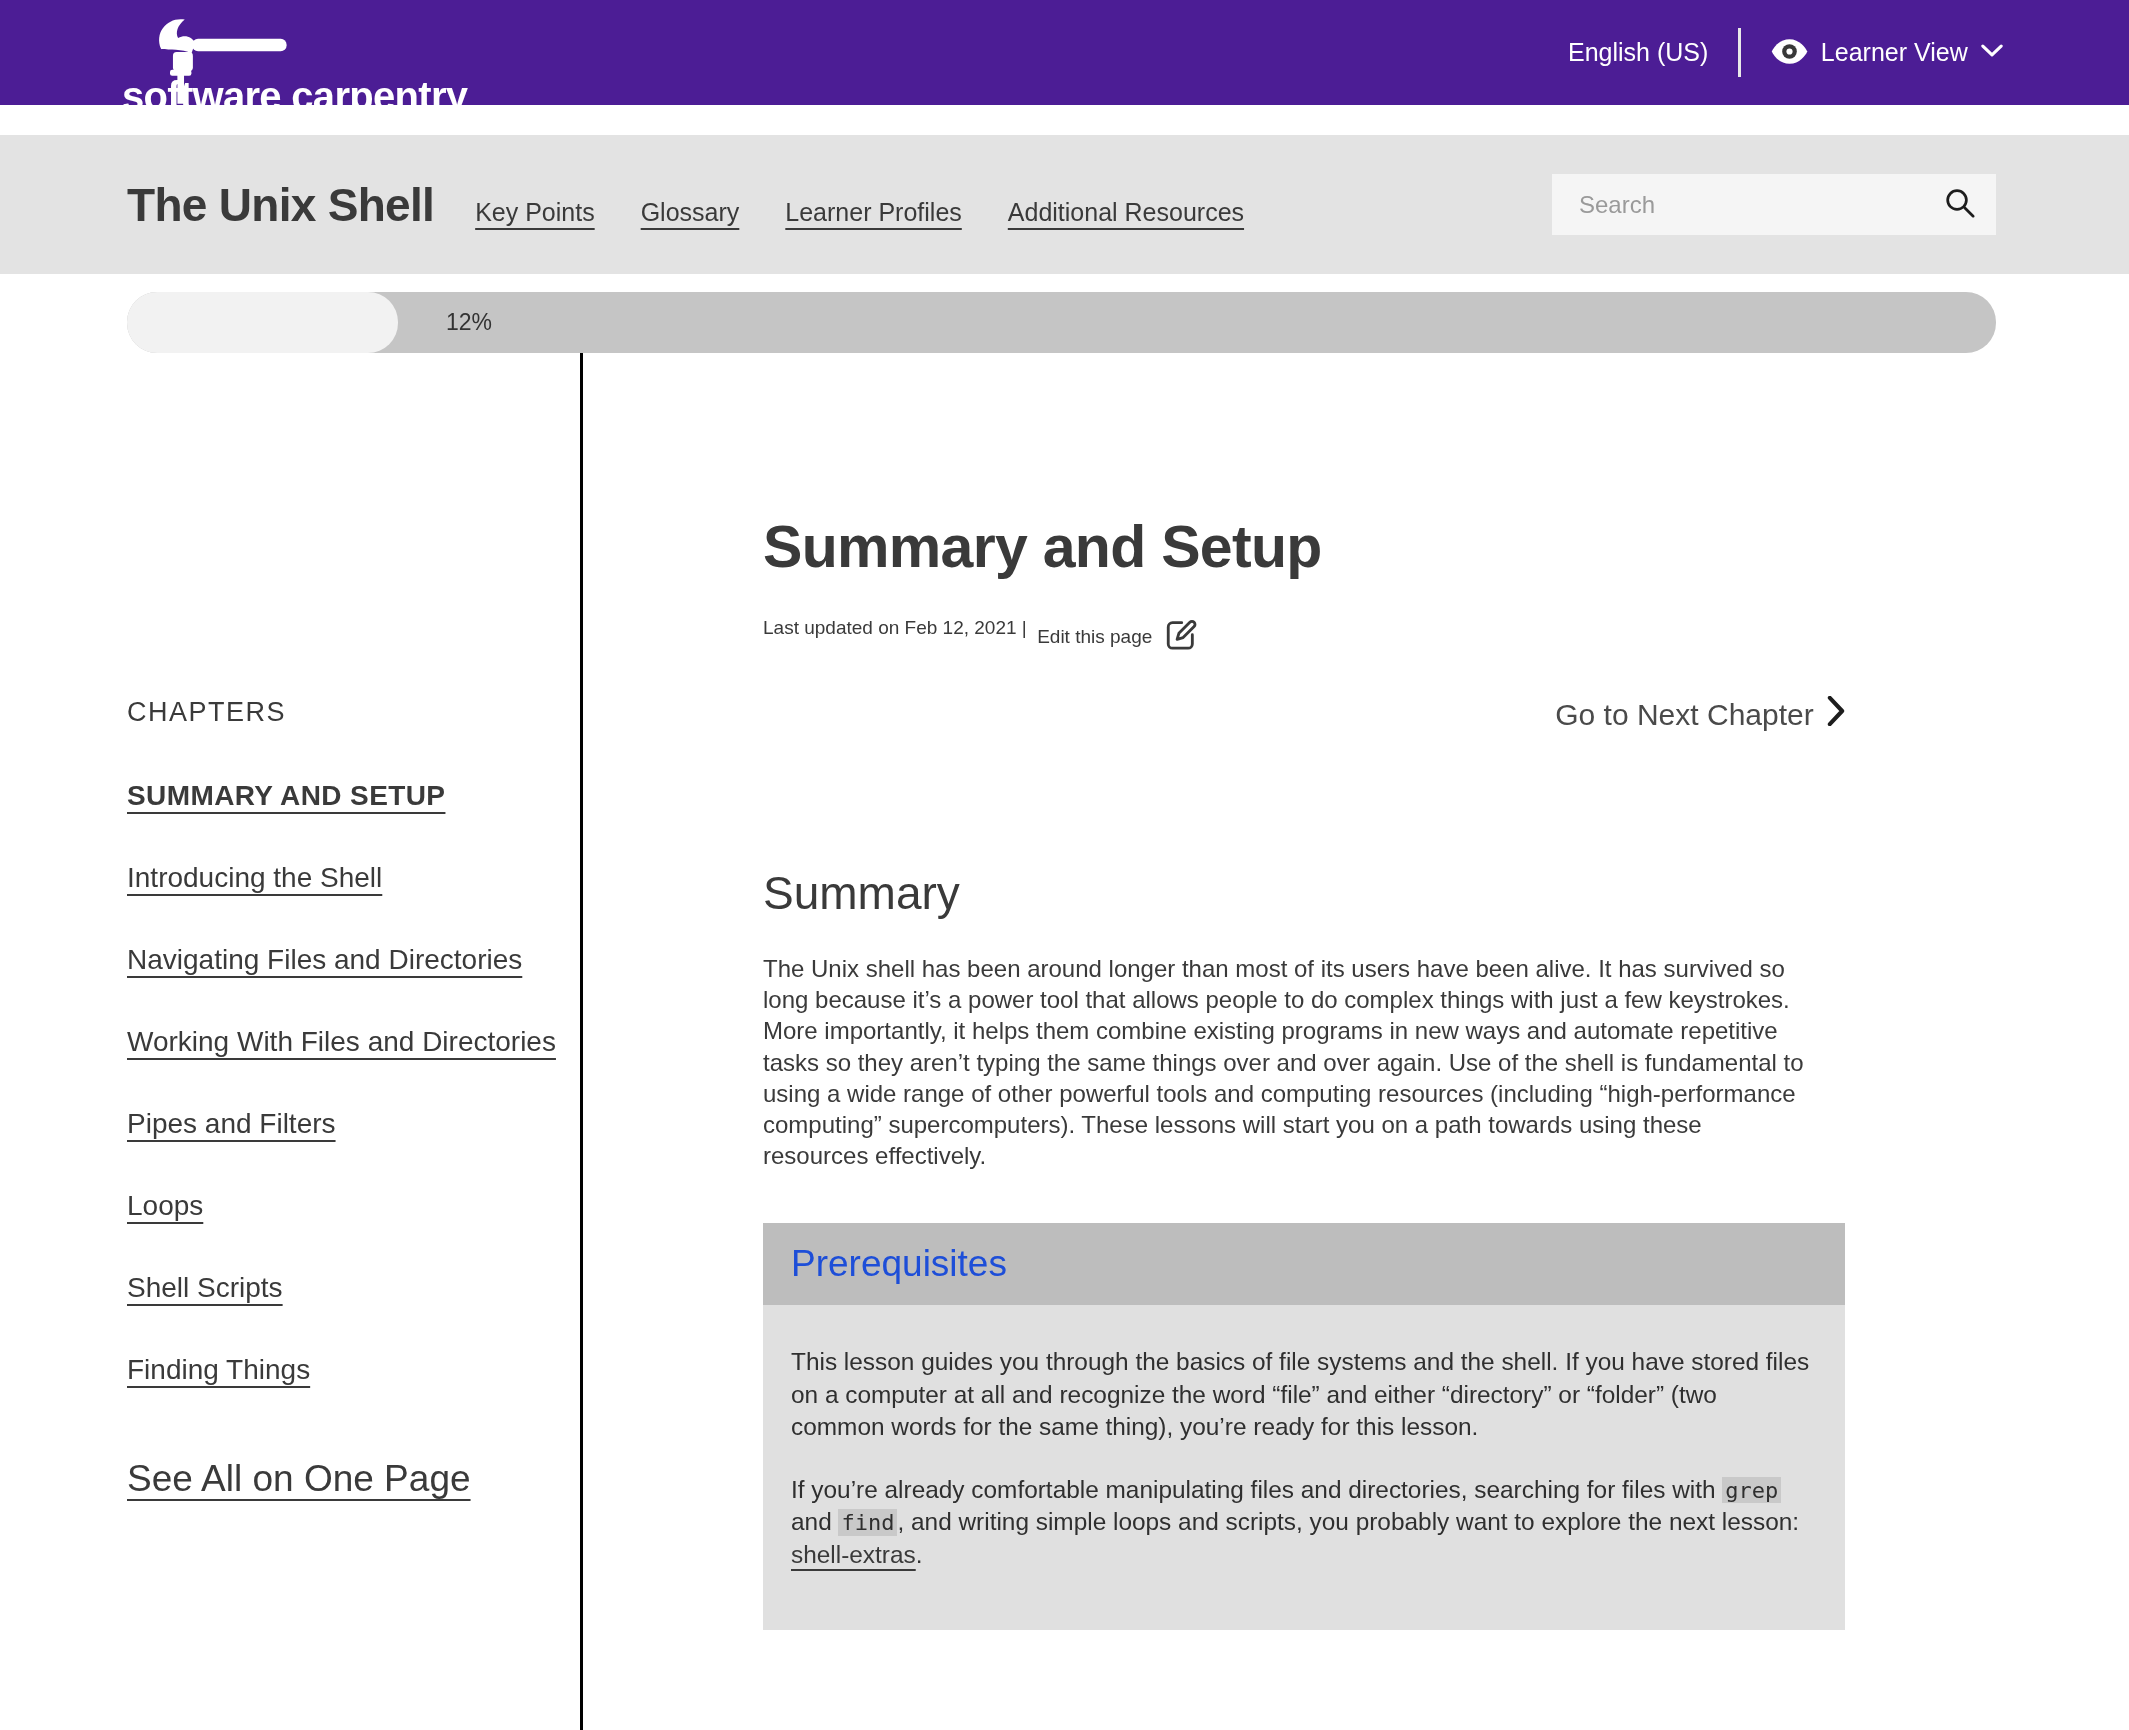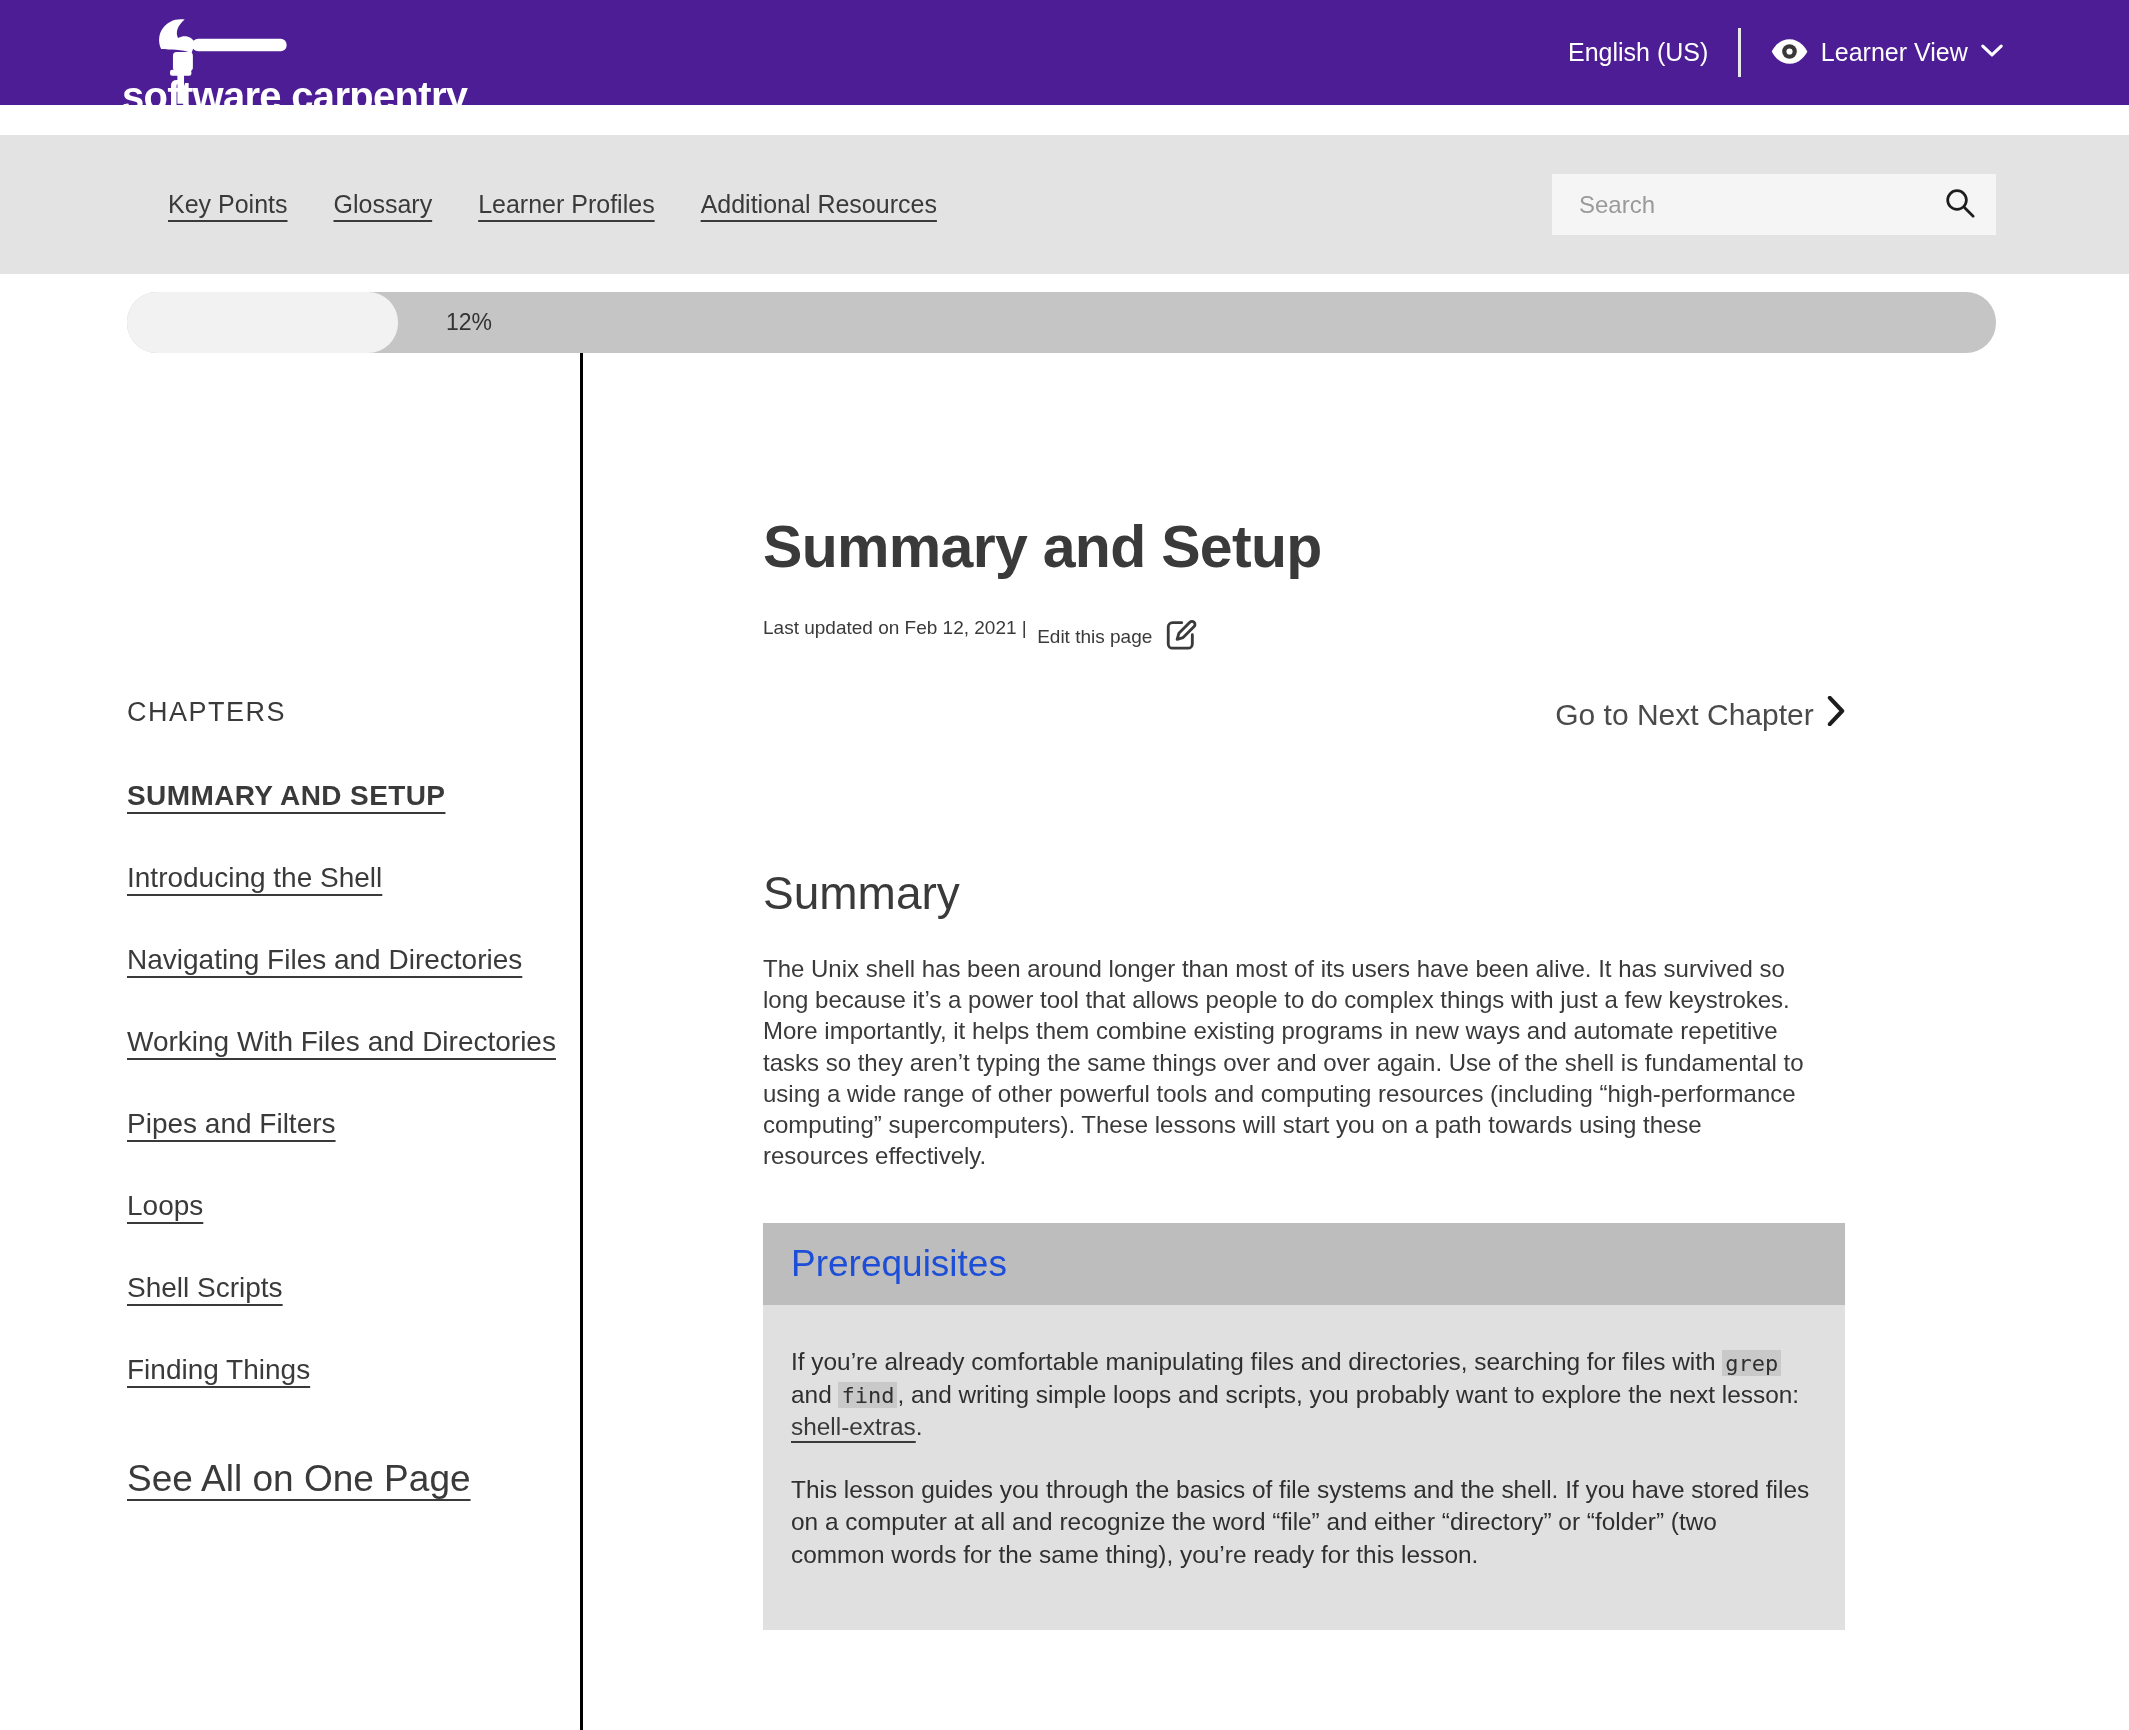--- a/index.html
+++ b/index.html
@@ -198,20 +198,21 @@
         <svg width="22" height="13.3" viewBox="0 0 24 14">
           <path d="M2 2 l10 9.5 L22 2" fill="none" stroke="#ffffff" stroke-width="3.4" stroke-linecap="round" stroke-linejoin="round"></path>
         </svg>
       </span>
     </a>
   </div>
 </div>
 
 <div class="lesson-bar">
   <div class="lesson-left">
+    <a class="lesson-title">The Unix Shell</a>
     <nav class="lesson-nav">
       <a>Key Points</a>
       <a>Glossary</a>
       <a>Learner Profiles</a>
       <a>Additional Resources</a>
     </nav>
   </div>
   <div class="search-box">
     <input type="text" placeholder="Search" style="">
     <span>
@@ -270,18 +271,18 @@
     </a>
   </div>
 
   <h2 class="summary-heading">Summary</h2>
 
   <p class="summary-text">The Unix shell has been around longer than most of its users have been alive. It has survived so long because it’s a power tool that allows people to do complex things with just a few keystrokes. More importantly, it helps them combine existing programs in new ways and automate repetitive tasks so they aren’t typing the same things over and over again. Use of the shell is fundamental to using a wide range of other powerful tools and computing resources (including “high-performance computing” supercomputers). These lessons will start you on a path towards using these resources effectively.</p>
 
   <section class="callout">
     <div class="callout-header">Prerequisites</div>
     <div class="callout-body">
+      <p>This lesson guides you through the basics of file systems and the shell. If you have stored files on a computer at all and recognize the word “file” and either “directory” or “folder” (two common words for the same thing), you’re ready for this lesson.</p>
       <p><span>If you’re already comfortable manipulating files and directories, searching for files with </span><code class="inline-code">grep</code><span> and </span><code class="inline-code">find</code><span>, and writing simple loops and scripts, you probably want to explore the next lesson: </span><a class="shell-extras-link">shell-extras</a><span>.</span></p>
-      <p>This lesson guides you through the basics of file systems and the shell. If you have stored files on a computer at all and recognize the word “file” and either “directory” or “folder” (two common words for the same thing), you’re ready for this lesson.</p>
     </div>
   </section>
 </main>
 
 
 </body></html>

